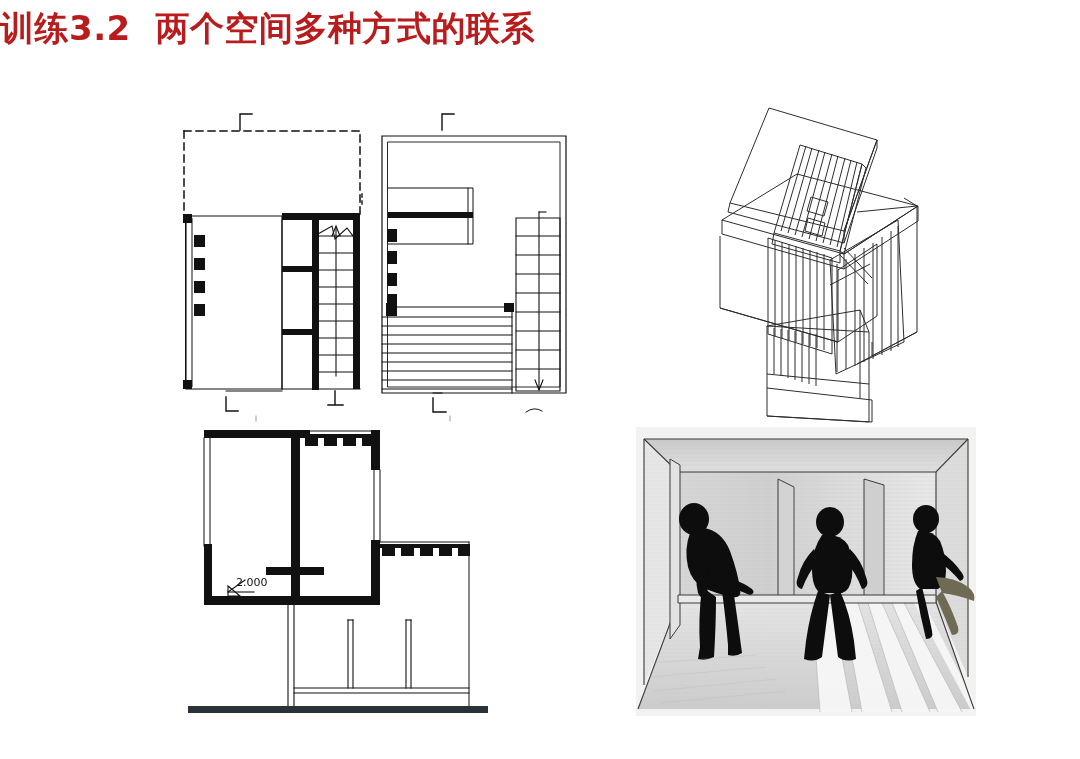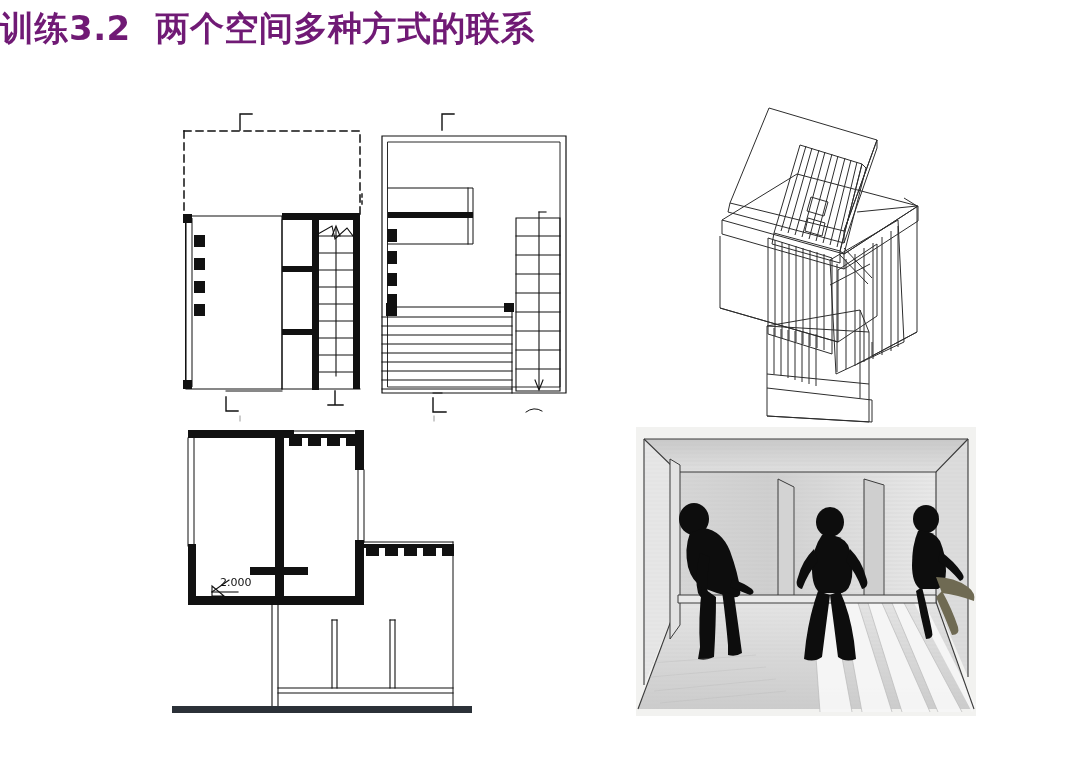--- a/index.html
+++ b/index.html
@@ -27,36 +27,36 @@
   #slide-title {
     position: absolute;
     left: 0px;
     top: 6px;
     width: 1000px;
     height: 46px;
     font-size: 34px;
     font-weight: bold;
     line-height: 44px;
     letter-spacing: 0.5px;
-    color: #701a75;
+    color: #b91c1c;
     white-space: pre;
     font-family: "DejaVu Sans", "Liberation Sans", sans-serif;
   }
   
   .figure {
     position: absolute;
   }
   .figure svg {
     display: block;
     width: 100%;
     height: 100%;
   }
   #plan-upper-left   { left: 172px; top: 108px; width: 200px;  height: 312px; }
   #plan-upper-right  { left: 376px; top: 108px; width: 200px;  height: 312px; }
-  #section-drawing   { left: 172px; top: 416px; width: 300px;  height: 306px; text-align: center; }
+  #section-drawing   { left: 188px; top: 416px; width: 300px;  height: 306px; text-align: center; }
   #axonometric       { left: 632px; top: 88px;  width: 336px;  height: 334px; }
   #perspective-photo { left: 636px; top: 427px; width: 340px;  height: 289px; }
 
   .sheet-svg { overflow: visible; }
 </style>
 </head>
 <body>
 
 <div id="page">
 

